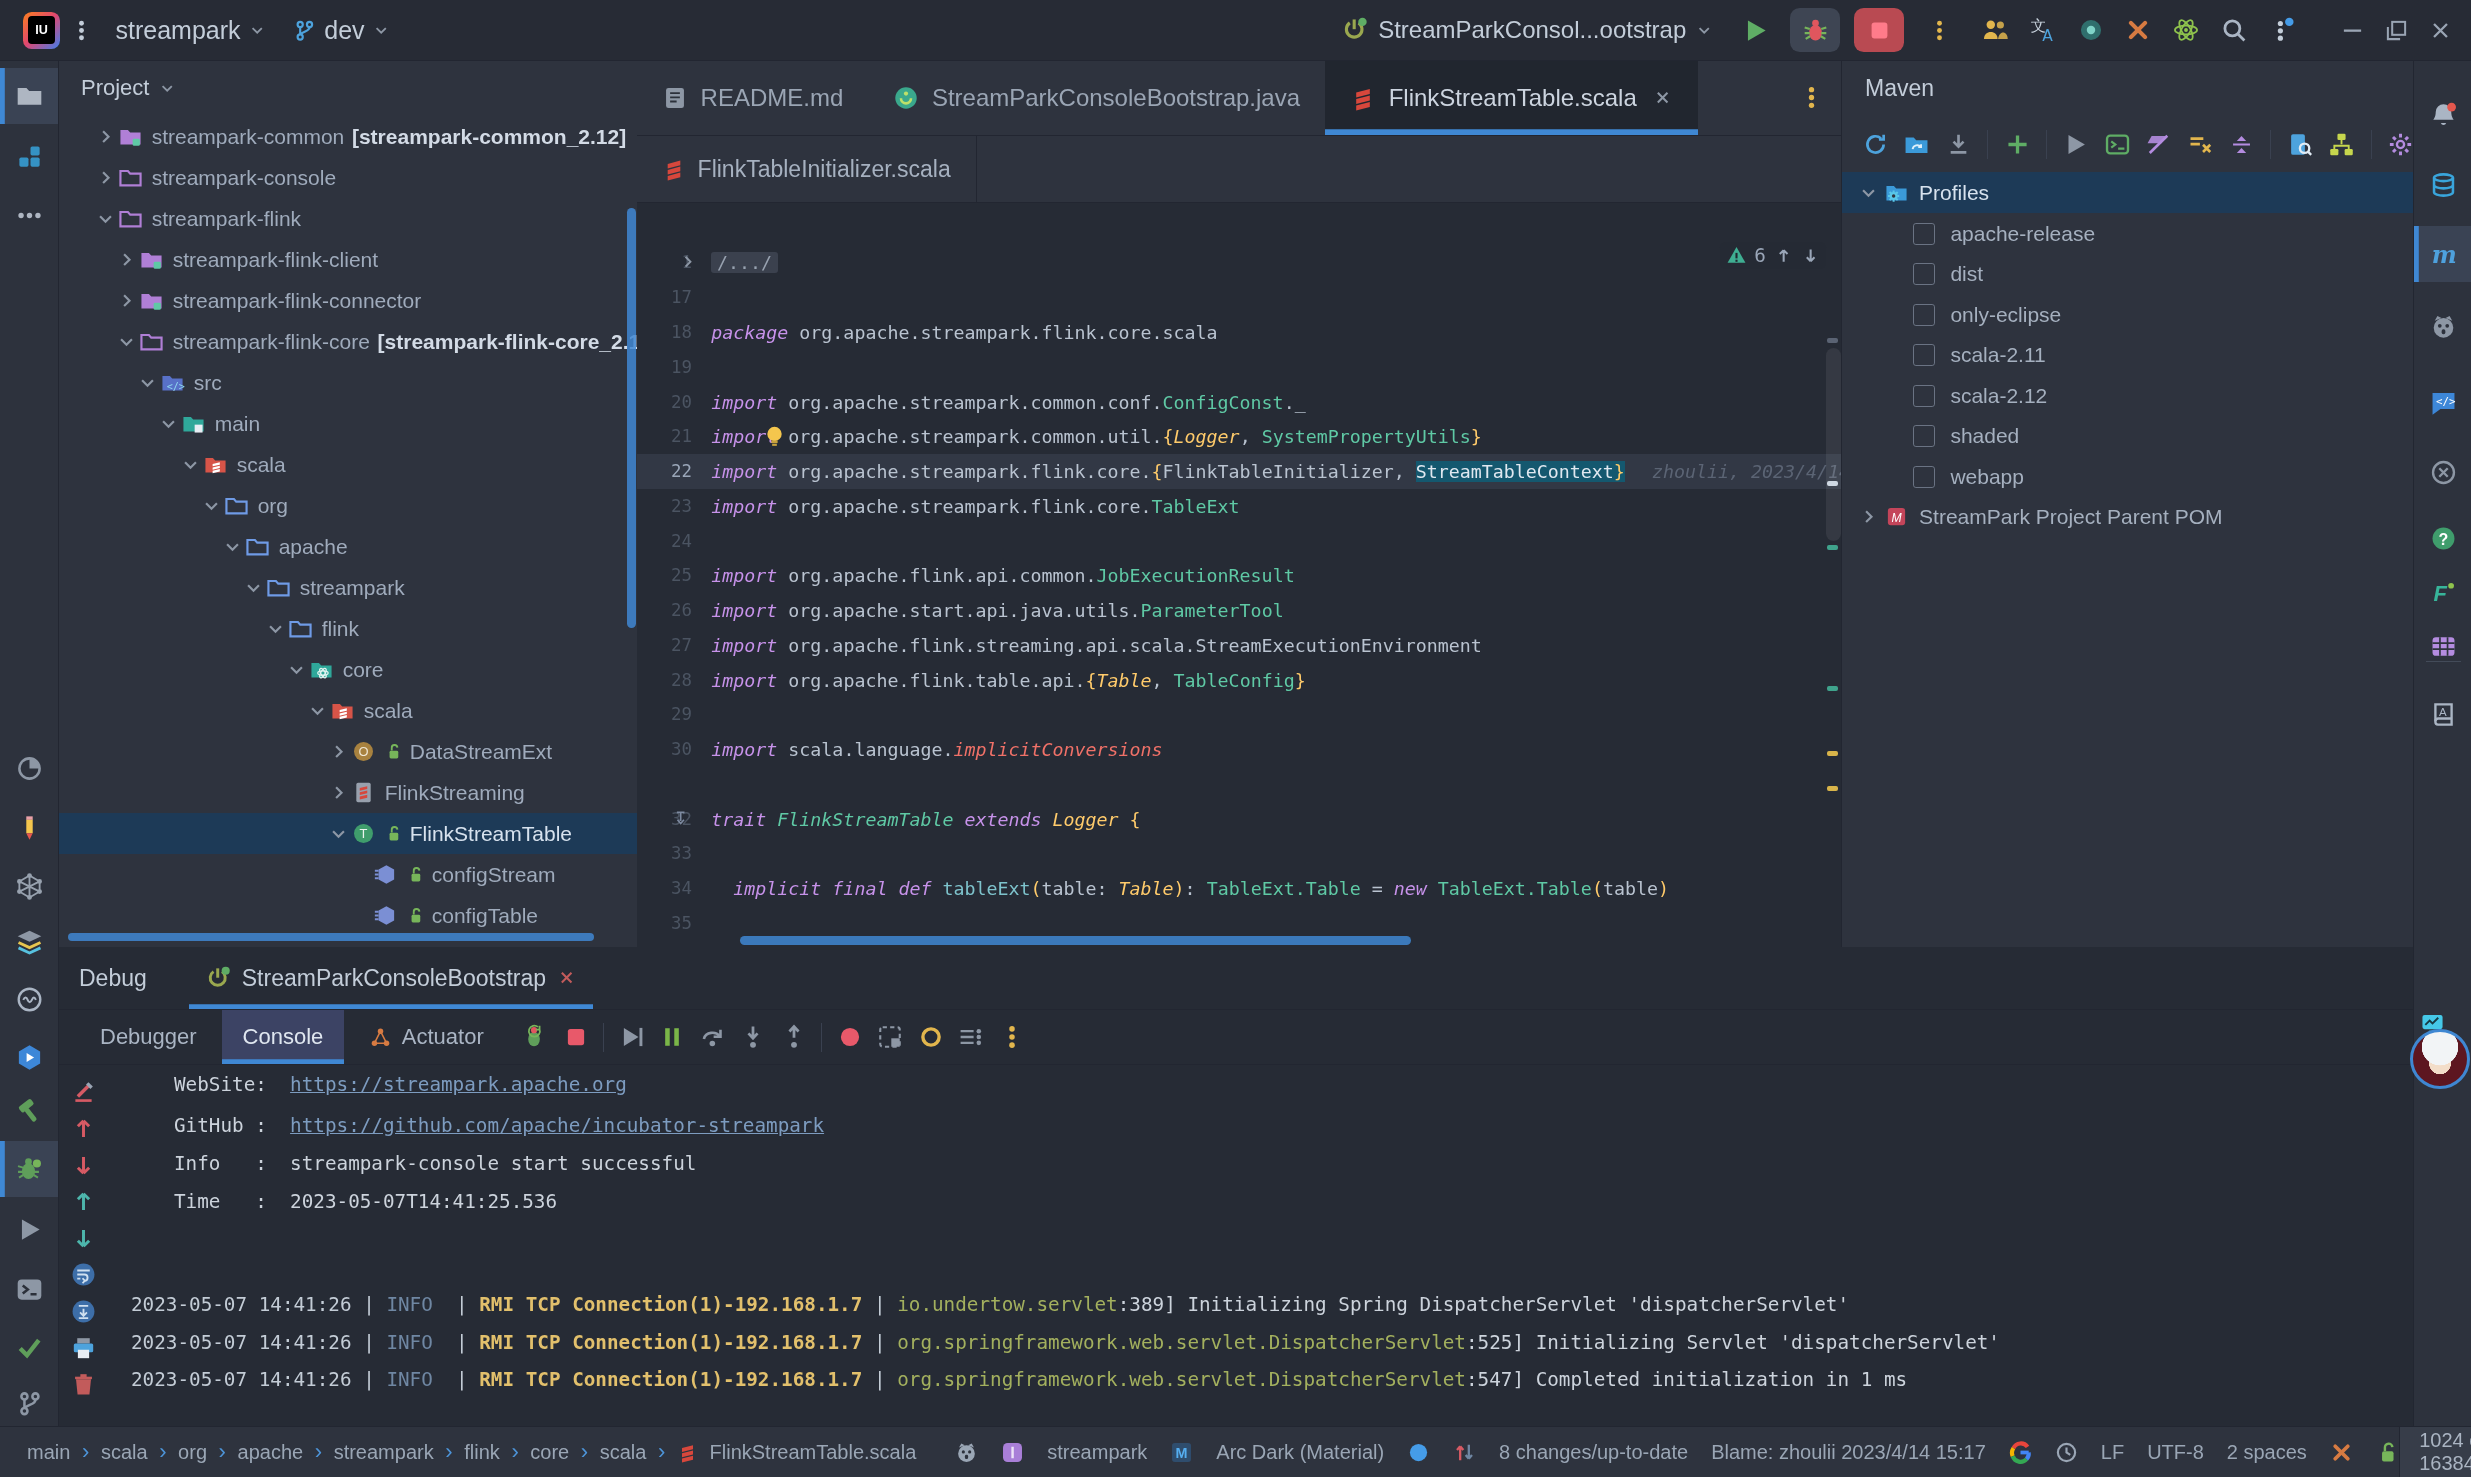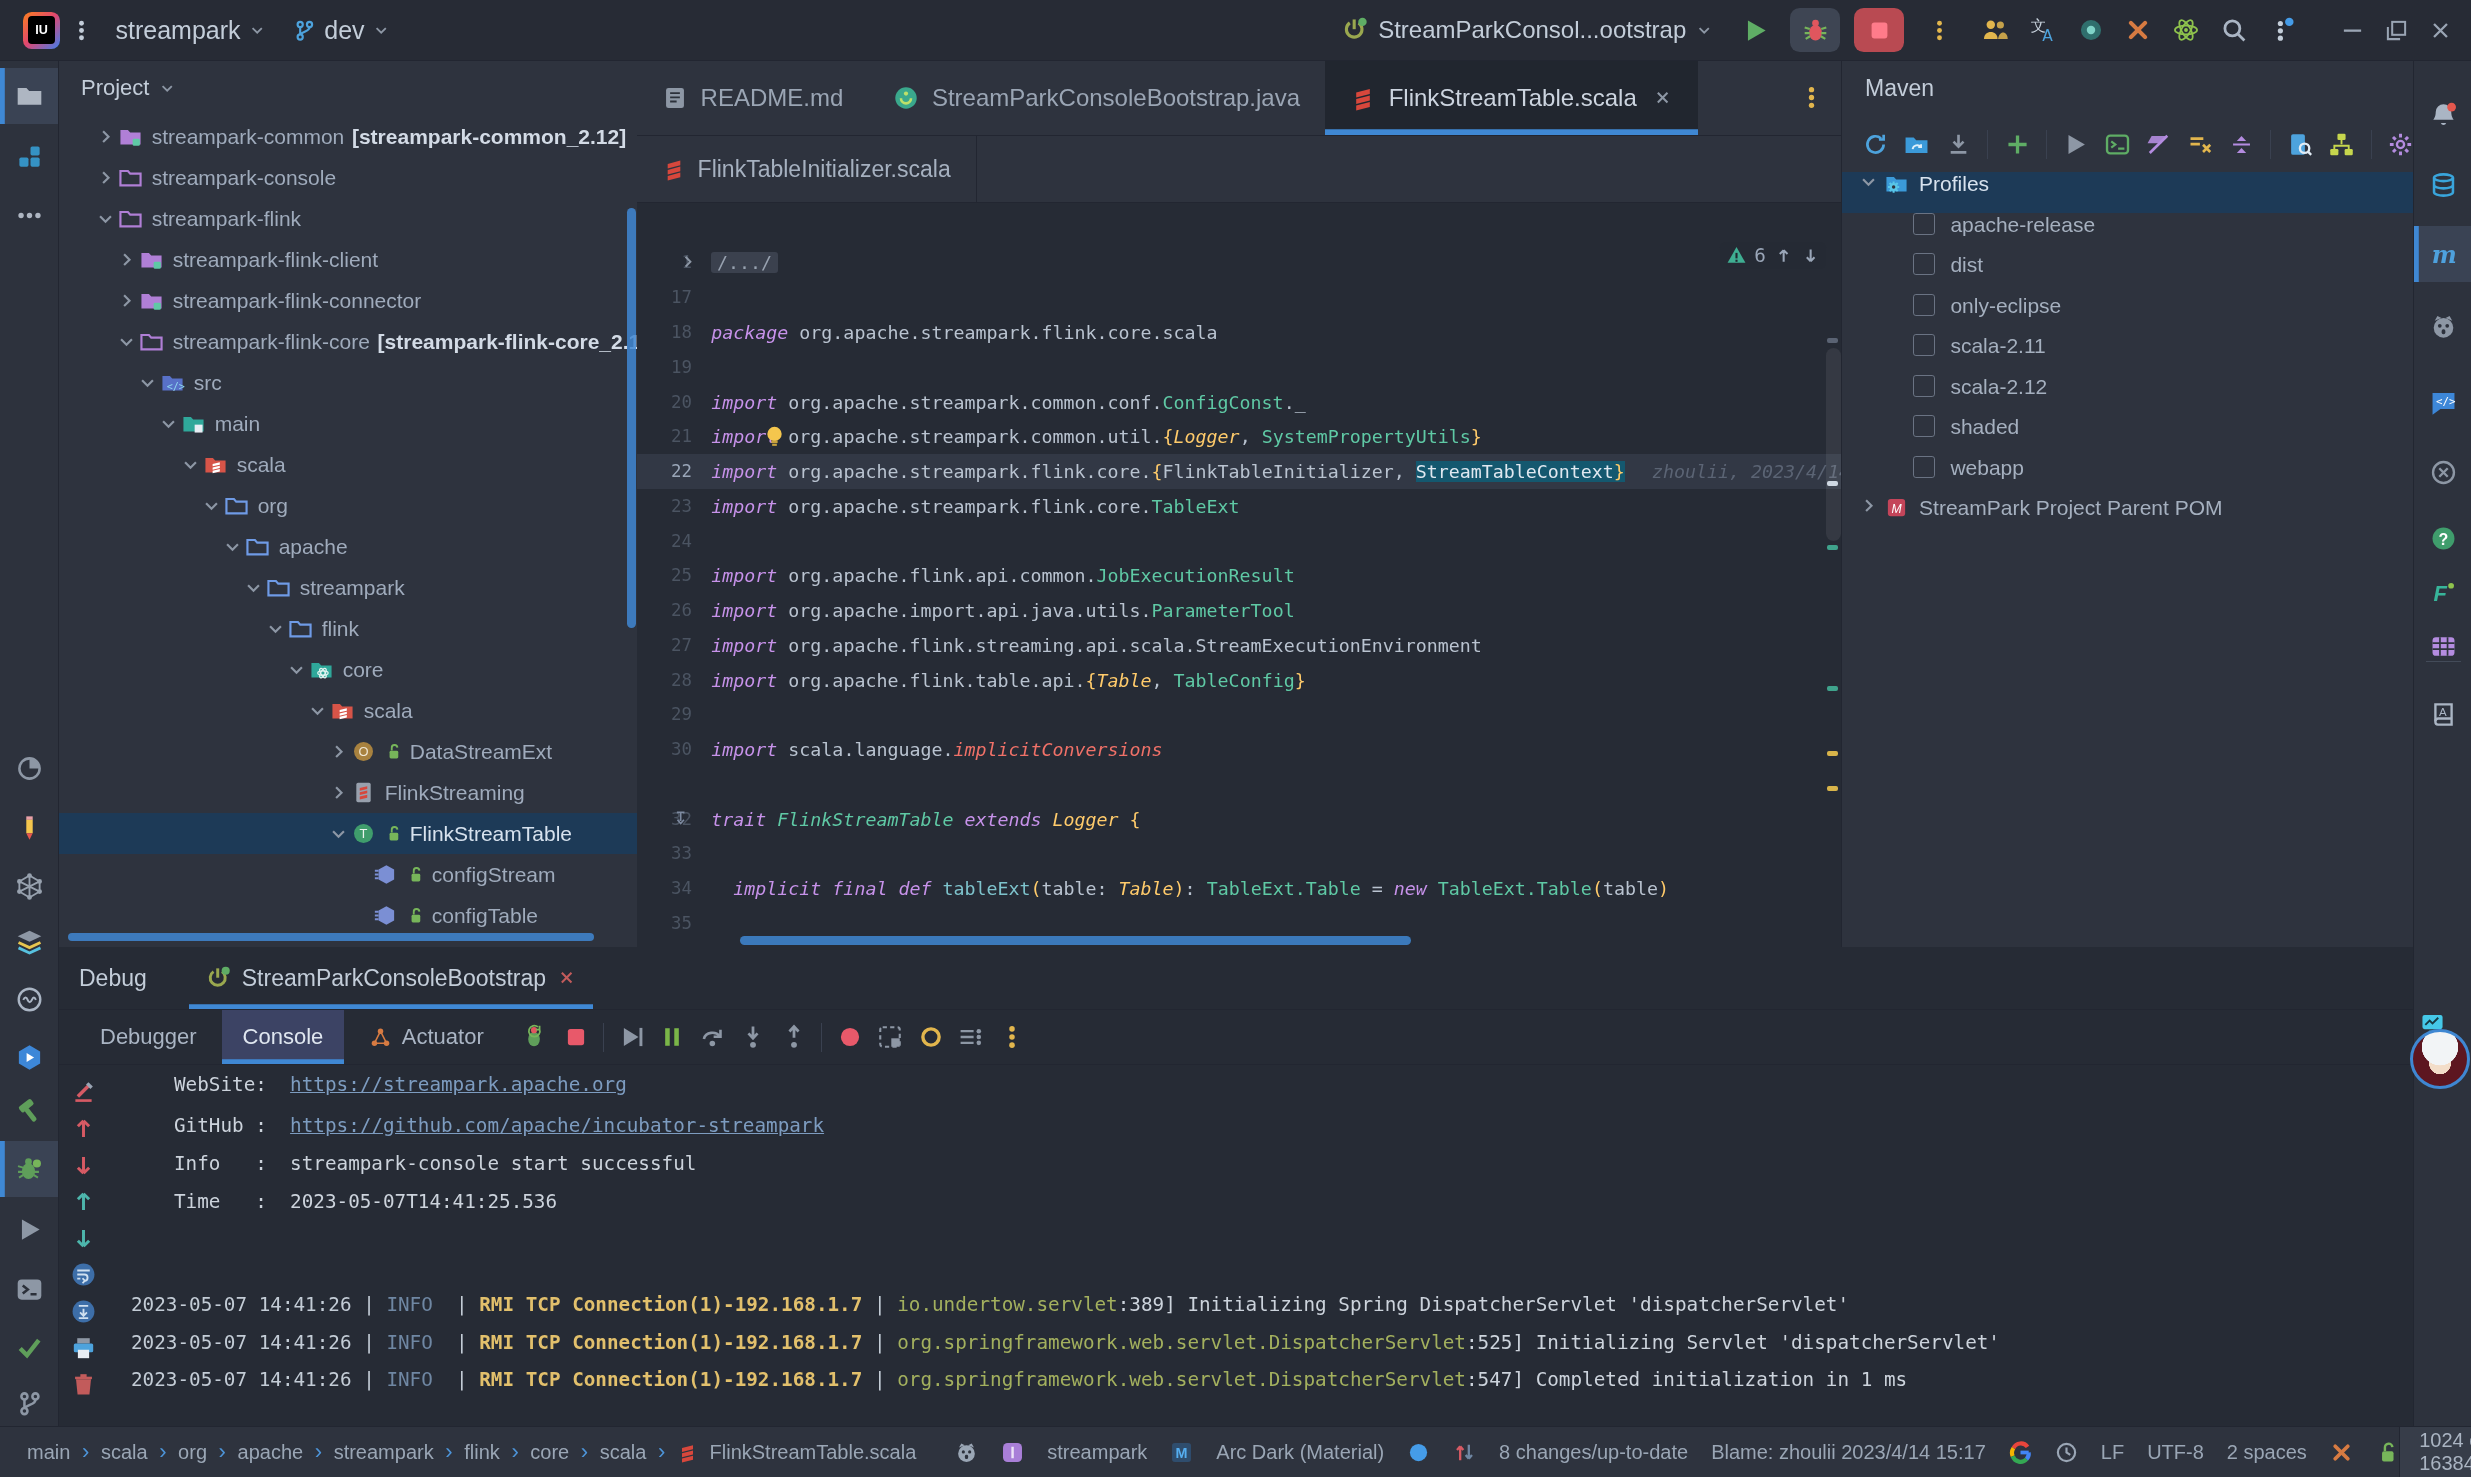--- a/index.html
+++ b/index.html
@@ -81,21 +81,21 @@
   .insp .ic{width:21px;height:21px}
   .ed-hscroll{position:absolute;left:103px;bottom:3.9px;width:671px;height:8.7px;background:#3f87d2;border-radius:4.8px;opacity:.85}
   .edmark{position:absolute;right:2.9px;width:11.6px;height:4.8px;border-radius:1.9px}
   .ed-vthumb{position:absolute;right:0;top:145px;width:15.4px;height:193px;background:#ffffff12;border-radius:7.7px}
   
   .maven{position:absolute;left:1841px;top:60px;width:571px;height:887px;background:var(--panel);border-left:1px solid var(--border);overflow:hidden}
   .mv-title{padding:15.4px 0 0 23px;font-size:23px;color:#c3cdd9}
   .mv-toolbar{position:absolute;left:0;top:62px;right:0;height:44px;display:flex;align-items:center;gap:16.4px;padding-left:21px}
   .mv-toolbar .ic{width:27px;height:27px}
   .mv-sep{width:1px;height:29px;background:#3a4150}
-  .mvrow{position:absolute;left:0;right:0;height:41px;display:flex;align-items:flex-start;color:#a5b0bf;font-size:21px}
+  .mvrow{position:absolute;left:0;right:0;height:41px;display:flex;align-items:center;color:#a5b0bf;font-size:21px}
   .mvrow.sel{background:var(--selrow);color:#d7e2ee}
   .mvrow .arr{width:25px;height:19.3px;margin-left:13.5px;color:#8d97a5}
   .mvrow .ticon{width:25px;height:23px;margin:0 9.7px 0 3.9px;position:relative}
   .cbx{width:20px;height:20px;border:1.9px solid #6a7383;border-radius:2.9px;margin:0 15.4px 0 71px;flex:0 0 auto}
   
   .debug{position:absolute;left:58px;top:947px;right:0;height:480px;background:#262b35}
   .dbg-h1{height:62px;display:flex;align-items:center;border-bottom:1px solid var(--border);padding-left:21px}
   .dbg-title{font-size:23px;color:#c3cdd9;margin-right:42px}
   .dbg-session{height:100%;display:flex;align-items:center;gap:10.6px;padding:0 17.4px;font-size:23px;color:#c3cdd9;box-shadow:inset 0 -4.8px 0 var(--accent)}
   .dbg-session .ic{width:25px;height:25px}
@@ -956,21 +956,21 @@
         <span class="codeline" style="top: 182px;"><span class="ln">20</span><span class="ct"><span class="s-kw">import</span><span class="s-pl"> org.apache.streampark.common.conf.</span><span class="s-cls">ConfigConst</span><span class="s-pl">._</span></span></span>
         <span class="codeline" style="top: 216px;"><span class="ln">21</span><span class="ct"><span class="s-kw">import</span><span class="s-pl"> org.apache.streampark.common.util.</span><span class="s-br">{</span><span class="s-ti">Logger</span><span class="s-pl">, </span><span class="s-cls">SystemPropertyUtils</span><span class="s-br">}</span><span class="ic bulb"><svg viewBox="0 0 16 16" xmlns="http://www.w3.org/2000/svg">
                 <circle cx="8" cy="6.4" r="4.6" fill="#f4c64d"></circle>
                 <rect x="6" y="10.6" width="4" height="1.6" fill="#c8a23d"></rect>
                 <rect x="6.5" y="12.6" width="3" height="1.4" fill="#c8a23d"></rect>
               </svg></span></span></span>
         <span class="codeline cur" style="top: 251px;"><span class="ln">22</span><span class="ct"><span class="s-kw">import</span><span class="s-pl"> org.apache.streampark.flink.core.</span><span class="s-br">{</span><span class="s-pl">FlinkTableInitializer, </span><span class="s-sel">StreamTableContext</span><span class="s-selbr">}</span><span class="s-blame">zhoulii, 2023/4/14</span></span></span>
         <span class="codeline" style="top: 286px;"><span class="ln">23</span><span class="ct"><span class="s-kw">import</span><span class="s-pl"> org.apache.streampark.flink.core.</span><span class="s-cls">TableExt</span></span></span>
         <span class="codeline" style="top: 321px;"><span class="ln">24</span><span class="ct"></span></span>
         <span class="codeline" style="top: 355px;"><span class="ln">25</span><span class="ct"><span class="s-kw">import</span><span class="s-pl"> org.apache.flink.api.common.</span><span class="s-cls">JobExecutionResult</span></span></span>
-        <span class="codeline" style="top: 390px;"><span class="ln">26</span><span class="ct"><span class="s-kw">import</span><span class="s-pl"> org.apache.import.api.java.utils.</span><span class="s-cls">ParameterTool</span></span></span>
+        <span class="codeline" style="top: 390px;"><span class="ln">26</span><span class="ct"><span class="s-kw">import</span><span class="s-pl"> org.apache.start.api.java.utils.</span><span class="s-cls">ParameterTool</span></span></span>
         <span class="codeline" style="top: 425px;"><span class="ln">27</span><span class="ct"><span class="s-kw">import</span><span class="s-pl"> org.apache.flink.streaming.api.scala.StreamExecutionEnvironment</span></span></span>
         <span class="codeline" style="top: 460px;"><span class="ln">28</span><span class="ct"><span class="s-kw">import</span><span class="s-pl"> org.apache.flink.table.api.</span><span class="s-br">{</span><span class="s-ti">Table</span><span class="s-pl">, </span><span class="s-cls">TableConfig</span><span class="s-br">}</span></span></span>
         <span class="codeline" style="top: 494px;"><span class="ln">29</span><span class="ct"></span></span>
         <span class="codeline" style="top: 529px;"><span class="ln">30</span><span class="ct"><span class="s-kw">import</span><span class="s-pl"> scala.language.</span><span class="s-err">implicitConversions</span></span></span>
         <span class="codeline" style="top: 599px;"><span class="ln">32<span class="ic mark32"><svg viewBox="0 0 16 16" xmlns="http://www.w3.org/2000/svg">
                 <path d="M4.5 2.2h7M8 2.2v8" stroke="currentColor" stroke-width="1.5" fill="none"></path>
                 <path d="M5 9l3 3.4L11 9" fill="none" stroke="currentColor" stroke-width="1.5"></path>
               </svg></span></span><span class="ct"><span class="s-kw">trait</span><span class="s-cls2"> FlinkStreamTable</span><span class="s-kw"> extends</span><span class="s-ti"> Logger</span><span class="s-pl"> </span><span class="s-br">{</span></span></span>
         <span class="codeline" style="top: 633px;"><span class="ln">33</span><span class="ct"></span></span>
         <span class="codeline" style="top: 668px;"><span class="ln">34</span><span class="ct"><span class="s-pl">  </span><span class="s-kw">implicit final def</span><span class="s-fn"> tableExt</span><span class="s-br">(</span><span class="s-pl">table: </span><span class="s-ti">Table</span><span class="s-br">)</span><span class="s-pl">: </span><span class="s-cls">TableExt.Table</span><span class="s-pl"> = </span><span class="s-kw">new</span><span class="s-cls"> TableExt.Table</span><span class="s-br">(</span><span class="s-pl">table</span><span class="s-br">)</span></span></span>

